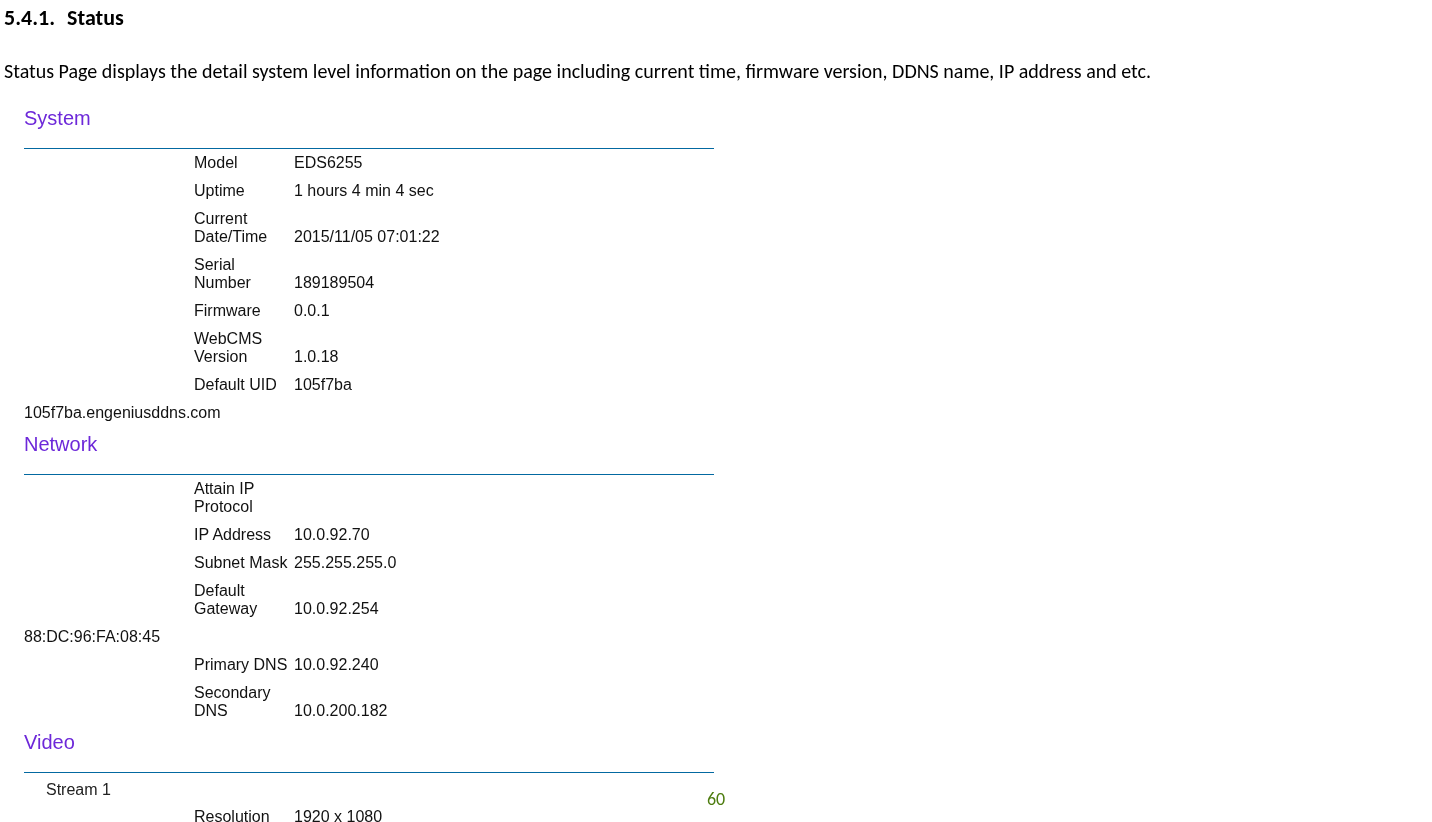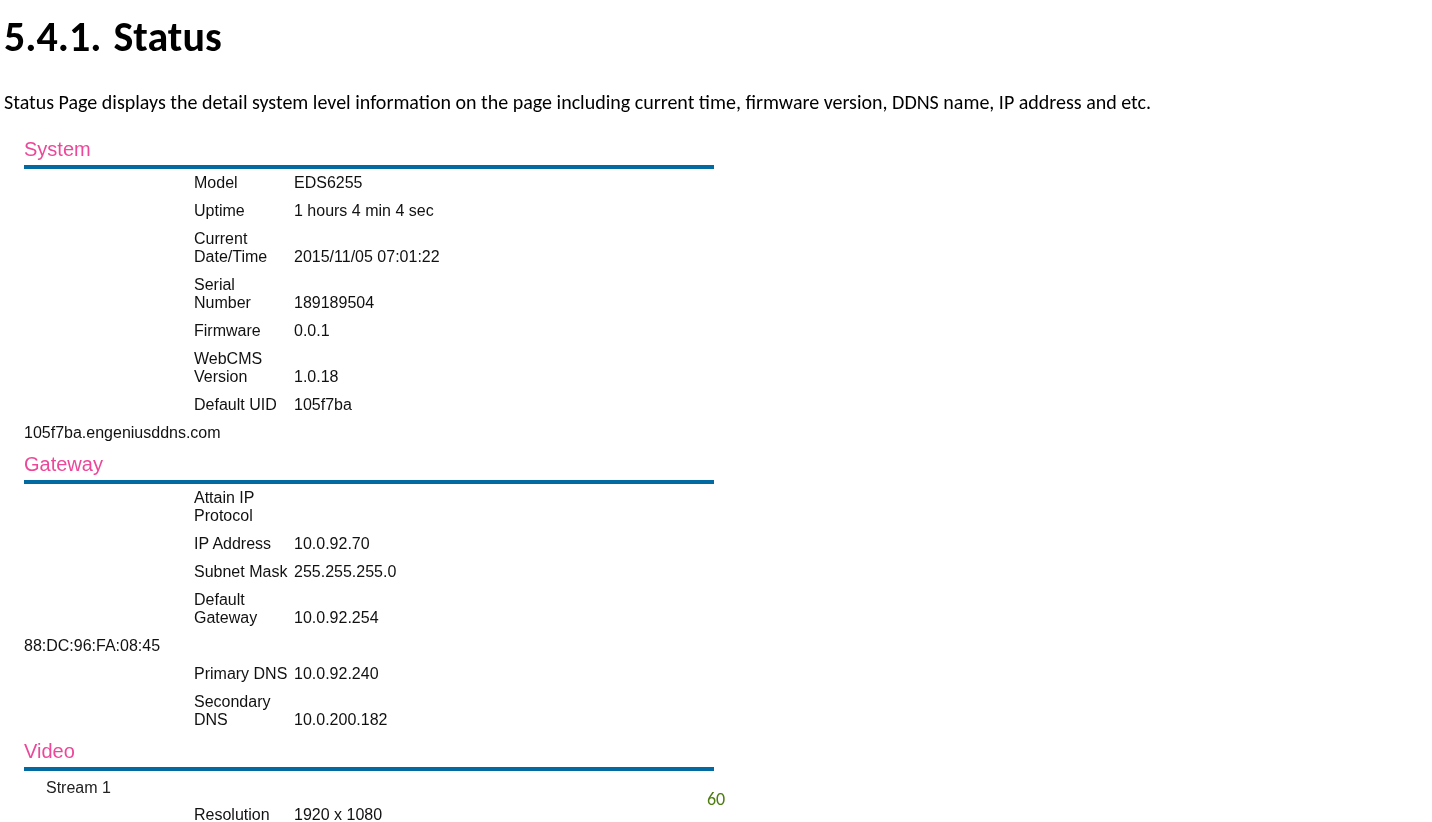--- a/index.html
+++ b/index.html
@@ -9,45 +9,45 @@
     }
     body {
       font-family: Calibri, Arial, sans-serif;
       background: #ffffff;
       width: 1432px;
       height: 822px;
       padding: 0;
       position: relative;
     }
     .doc-heading {
-      font-size: 42px;
+      font-size: 22px;
       font-weight: bold;
       color: #000;
-      margin: 11px 0 28px 4px;
+      margin: 4px 0 28px 4px;
       letter-spacing: 0px;
     }
     .num-part {
       display: inline-block;
       margin-right: 12px;
     }
     .doc-intro {
       font-size: 20px;
       color: #000;
       margin: 0 0 18px 4px;
     }
     .status-panel {
       margin-left: 24px;
       width: 690px;
       font-family: Arial, Helvetica, sans-serif;
     }
     .section-header {
       font-size: 20px;
-      color: #ec4899;
-      padding: 6px 0 4px 0;
-      border-bottom: 4px solid #0369a1;
+      color: #6d28d9;
+      padding: 6px 0 18px 0;
+      border-bottom: 1px solid #0369a1;
     }
     .sub-header {
       font-size: 16px;
       color: #222;
       padding: 8px 0 4px 22px;
     }
     .row {
       display: flex;
       align-items: flex-end;
       padding: 5px 0 5px 0;
@@ -112,21 +112,21 @@
       </div>
     <div class="row">
         <div class="label">Default UID</div>
         <div class="value">105f7ba</div>
       </div>
     <div class="row">
         <div class="value">105f7ba.engeniusddns.com</div>
       </div>
   </div>
 
-  <div class="section-header">Gateway</div>
+  <div class="section-header">Network</div>
   <div>
     <div class="row">
         <div class="label">Attain IP Protocol</div>
         <div class="value"></div>
       </div>
     <div class="row">
         <div class="label">IP Address</div>
         <div class="value">10.0.92.70</div>
       </div>
     <div class="row">

